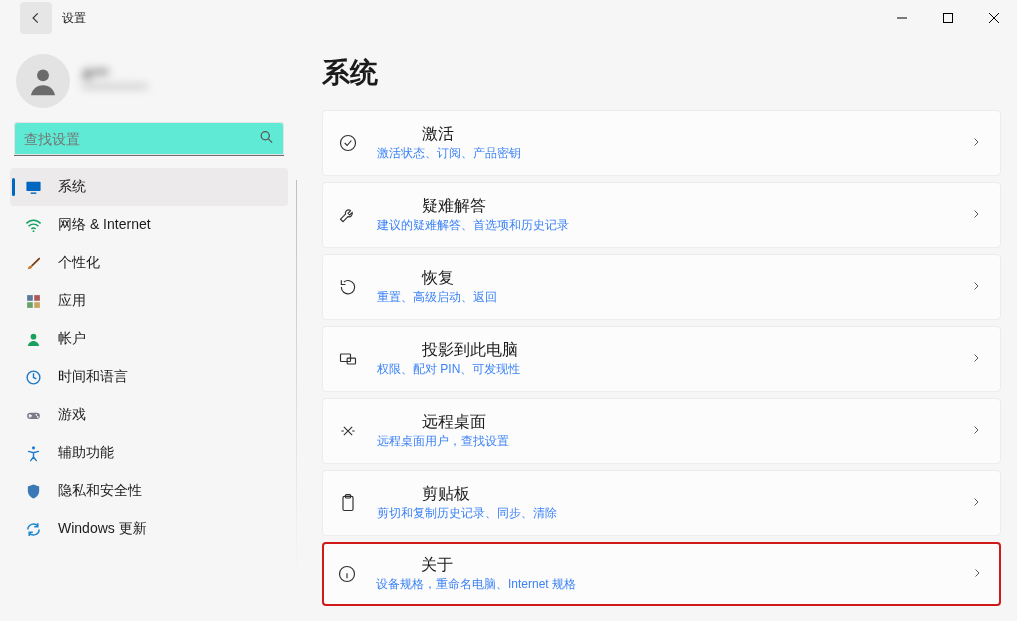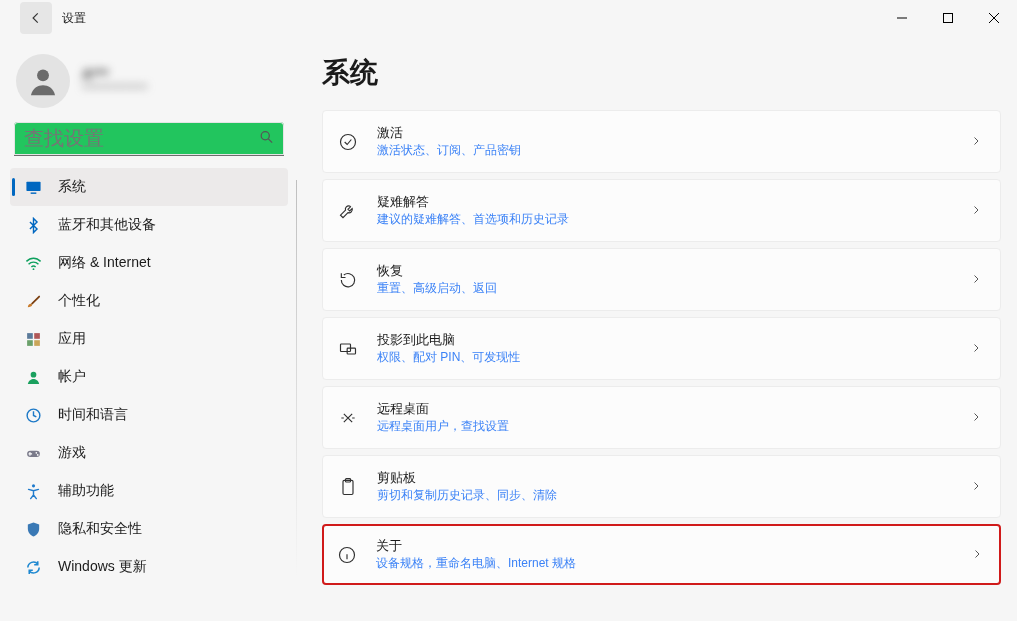--- a/index.html
+++ b/index.html
@@ -18,39 +18,39 @@
   .main { flex: 1; padding: 18px 16px 0 24px; overflow: hidden; }
   
   .profile { display: flex; align-items: center; padding: 8px 6px 14px 6px; }
   .avatar { width: 54px; height: 54px; border-radius: 50%; background: #e3e3e3; display: flex; align-items: center; justify-content: center; }
   .avatar svg { width: 34px; height: 34px; fill: #6b6b6b; }
   .profile-text { margin-left: 12px; filter: blur(4px); }
   .profile-name { font-size: 14px; font-weight: 600; color:#333; }
   .profile-sub { font-size: 12px; color: #666; }
   
   .search { position: relative; margin: 0 4px 12px 4px; }
-  .search input { width: 100%; height: 34px; border: none; border-bottom: 1.5px solid #6c6c6c; background: #22c55e; border-radius: 4px 4px 0 0; padding: 0 34px 0 10px; font-size: 20px; outline: none; box-shadow: inset 0 0 0 1px #e4e4e4; }
+  .search input { width: 100%; height: 34px; border: none; border-bottom: 1.5px solid #6c6c6c; background: #5eead4; border-radius: 4px 4px 0 0; padding: 0 34px 0 10px; font-size: 14px; outline: none; box-shadow: inset 0 0 0 1px #e4e4e4; }
   .search-icon { position: absolute; right: 10px; top: 50%; transform: translateY(-50%); }
   .search-icon svg { width: 15px; height: 15px; stroke:#555; }
   
   .nav { list-style: none; }
   .nav-item { display: flex; align-items: center; height: 38px; padding: 0 8px 0 14px; border-radius: 4px; font-size: 14px; cursor: default; position: relative; }
   .nav-item.active { background: #eceaea; }
   .nav-item.active::before { content:""; position:absolute; left:2px; top:10px; bottom:10px; width:3px; background:#0067c0; border-radius:2px; }
   .nav-icon { width: 18px; height: 18px; margin-right: 16px; display:flex; align-items:center; justify-content:center; }
   .nav-icon svg { width:17px; height:17px; }
   
   .page-title { font-size: 28px; font-weight: 600; margin-bottom: 18px; }
   
   .card { background:#fcfcfc; border:1px solid #ececec; border-radius:4px; display:flex; align-items:center; padding:13px 18px 13px 14px; margin-bottom:6px; cursor:default; }
   .card.highlight { border:2.5px solid #d01a1a; padding:11px 16px 11px 12px; }
   .card-icon { width:22px; height:22px; margin-right:18px; display:flex; align-items:center; justify-content:center; flex-shrink:0; }
   .card-icon svg { width:20px; height:20px; stroke:#303030; fill:none; stroke-width:1.4; }
   .card-text { flex:1; }
-  .card-title { font-size:13px; }
+  .card-title { font-size:16px;margin-left:45px; }
   .card-sub { font-size:12px; color:#3b82f6; margin-top:0; }
   .chevron svg { width:12px; height:12px; stroke:#555; fill:none; stroke-width:2; }
   .divider { position:absolute; left:296px; top:180px; bottom:0; width:1px; background:linear-gradient(#bfbfbf, rgba(0,0,0,0) 90%);}
 </style>
 </head>
 <body>
 
 <div class="titlebar">
   <div class="back-btn">
     <svg viewBox="0 0 24 24">
@@ -107,28 +107,20 @@
             <svg viewBox="0 0 24 24">
               <rect x="2" y="4" width="20" height="13" rx="1" fill="#0067c0"></rect>
               <rect x="8" y="19" width="8" height="2" fill="#0067c0"></rect>
             </svg>
           </span>
         <span>系统</span>
       </li>
       <li class="nav-item">
         <span class="nav-icon">
             <svg viewBox="0 0 24 24">
-              <path d="M7 7l10 10-5 5V2l5 5L7 17" fill="none" stroke="#0067c0" stroke-width="2"></path>
-            </svg>
-          </span>
-        <span>蓝牙和其他设备</span>
-      </li>
-      <li class="nav-item">
-        <span class="nav-icon">
-            <svg viewBox="0 0 24 24">
               <path d="M2 9c6-6 14-6 20 0M5 13c4-4 10-4 14 0M9 17c2-2 4-2 6 0" fill="none" stroke="#0ea05e" stroke-width="2"></path>
               <circle cx="12" cy="20" r="1.3" fill="#0ea05e"></circle>
             </svg>
           </span>
         <span>网络 &amp; Internet</span>
       </li>
       <li class="nav-item">
         <span class="nav-icon">
             <svg viewBox="0 0 24 24">
               <path d="M4 20c0-3 2-5 4-5 1 0 2 1 2 2 0 2-3 3-6 3z" fill="#c97b2b"></path>

